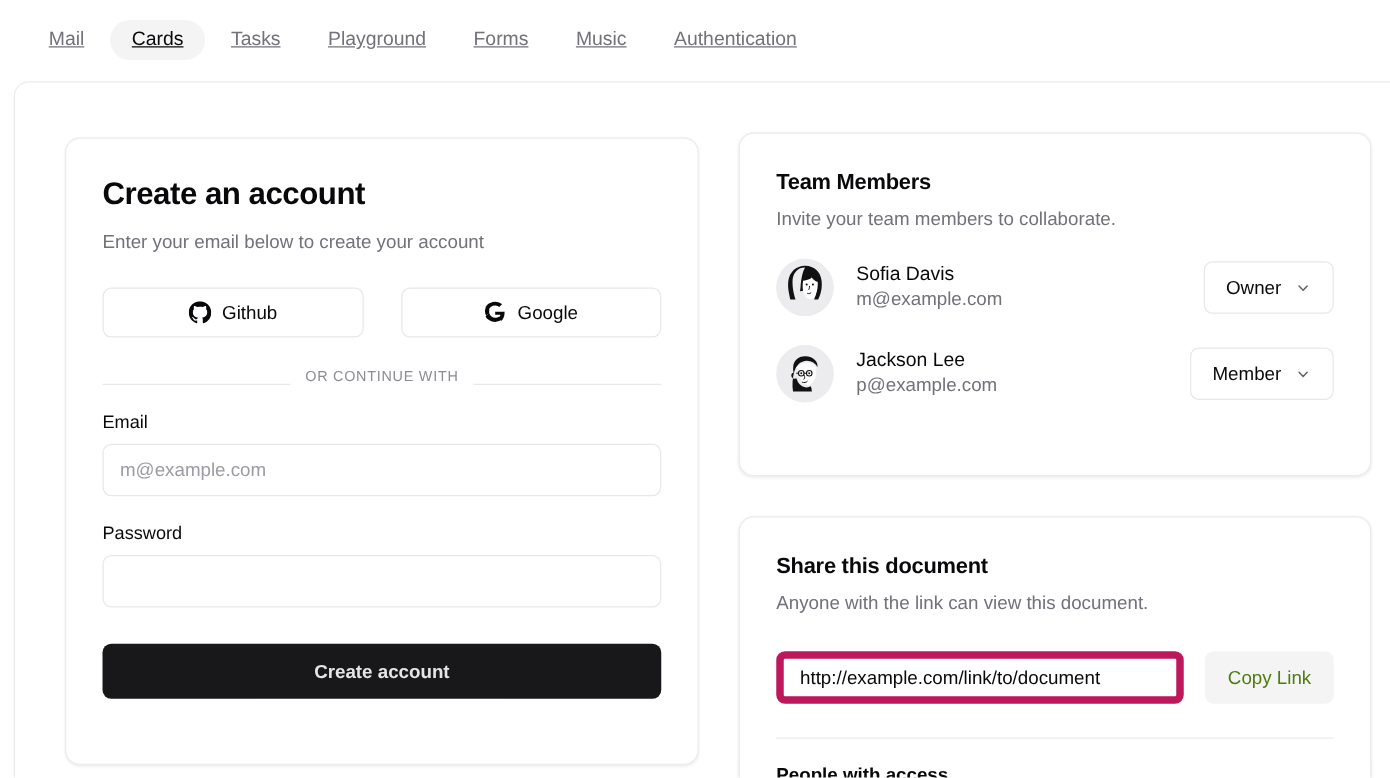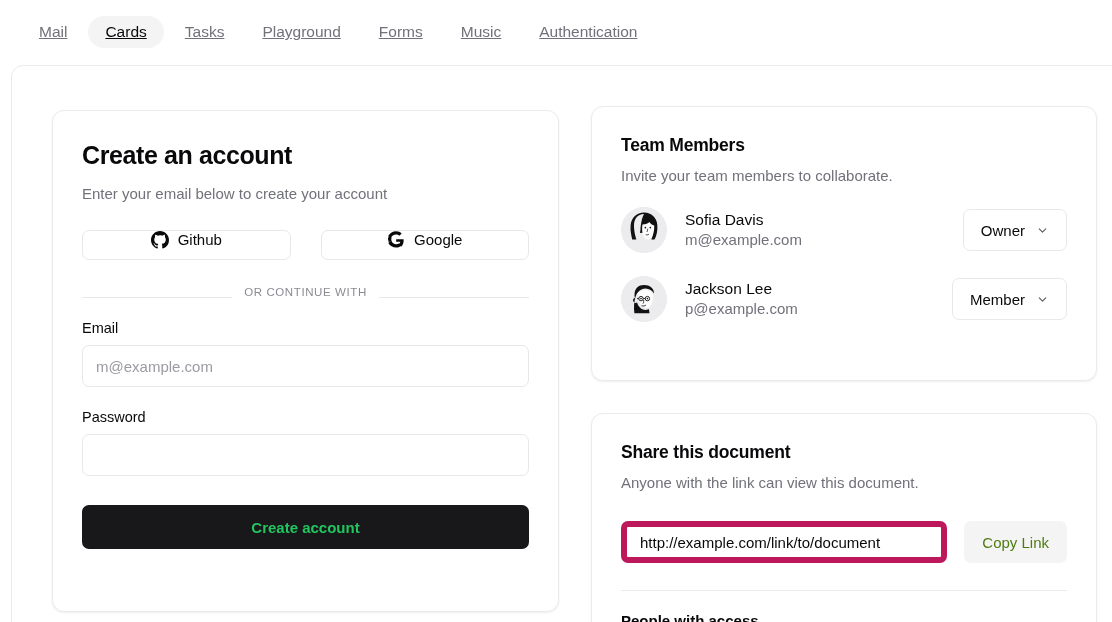--- a/index.html
+++ b/index.html
@@ -60,24 +60,24 @@
   .signup-inner { padding: 30px 29px 0 29px; }
   .card-title {
     font-size: 25px; font-weight: bold; color: #09090b;
     letter-spacing: -0.4px; margin: 0; line-height: 1.15;
   }
   .card-desc {
     font-size: 15px; color: #71717a; margin: 14px 0 0 0; line-height: 1.3;
   }
   .oauth-row { display: flex; gap: 30px; margin-top: 27px; }
   .oauth-btn {
-    flex: 1 1 0; height: 30px;
+    flex: 1 1 0; height: 40px;
     border: 1px solid #e8e8ea; border-radius: 7px;
     background: #fff;
-    display: flex; justify-content: center; gap: 9px;
+    display: flex; align-items: center; justify-content: center; gap: 9px;
     font-size: 15px; color: #09090b; cursor: pointer;
   }
   .oauth-btn svg { display: block; }
 
   .divider-row {
     position: relative; margin-top: 26px;
     display: flex; align-items: flex-end; gap: 12px;
   }
   .divider-line { flex: 1 1 auto; height: 1px; background: #e8e8ea; }
   .divider-text {
@@ -95,21 +95,21 @@
     background: #fff;
     padding: 0 13px;
     font-family: "Liberation Sans", sans-serif;
     font-size: 15px; color: #09090b;
     outline: none;
   }
   .field-input::placeholder { color: #9b9ba3; }
 
   .primary-btn {
     width: 100%; height: 44px; margin-top: 29px;
-    background: #18181b; color: #22c55e;
+    background: #18181b; color: #e5e5e5;
     border: none; border-radius: 7px;
     font-family: "Liberation Sans", sans-serif;
     font-size: 15px; font-weight: bold;
     cursor: pointer;
   }
 
   
   .card-team { left: 591px; top: 106px; width: 506px; height: 275px; }
   .team-inner { padding: 28px 29px 0 29px; }
   .card-title-sm {

